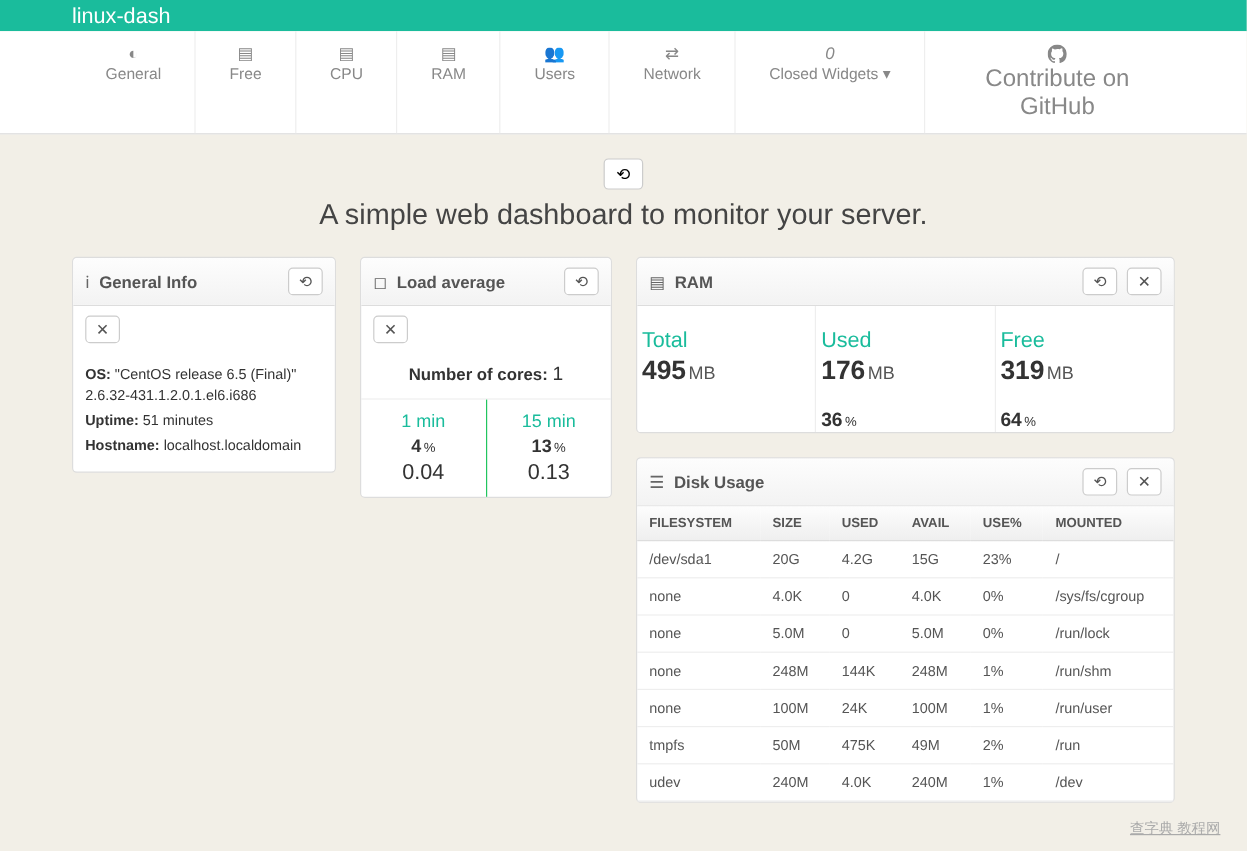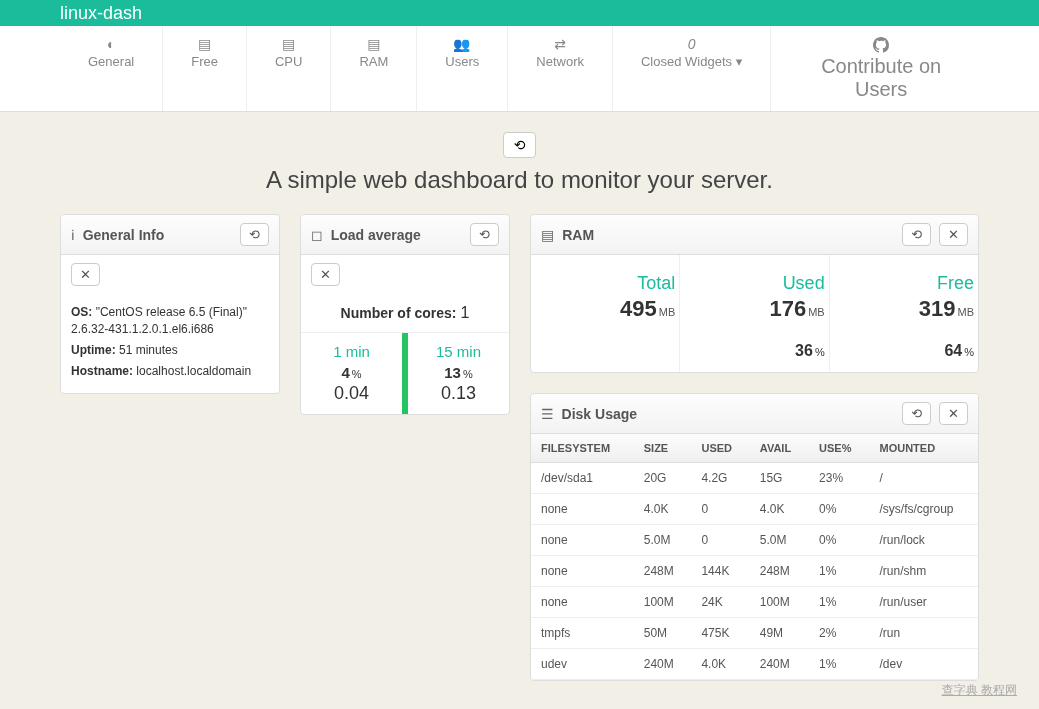--- a/index.html
+++ b/index.html
@@ -23,32 +23,32 @@
 .panel-hd .title { font-weight: 700; font-size: 14px; color: #555; flex: 1; }
 .panel-hd .hd-icon { color: #666; font-size: 14px; }
 .btn { background:#fff; border:1px solid #ccc; border-radius:4px; padding:3px 8px; cursor:pointer; font-size:13px; color:#555; }
 .panel-body { padding: 10px; font-size: 13px; }
 .close-row { padding: 8px 10px; }
 .kv b { font-weight:700; }
 .kv { margin-bottom:4px; line-height:1.4; font-size:12px;}
 .cores { text-align:center; font-weight:700; padding:10px; border-bottom:1px solid #eee; }
 .cores .num { font-weight:400; font-size:16px; margin-left:4px; }
 .load-row { display:flex; }
-.load-cell { flex:1; text-align:center; padding:10px 4px; border-right:6px solid #22c55e; }
+.load-cell { flex:1; text-align:center; padding:10px 4px; border-right:1px solid #22c55e; }
 .load-cell:last-child { border-right:none; }
 .load-cell .lbl { color:#1abc9c; font-size:15px; margin-bottom:4px; }
 .load-cell .pct { font-size:15px; font-weight:700; }
 .load-cell .pct small { font-size:11px; font-weight:400; margin-left:2px; }
 .load-cell .raw { font-size:18px; margin-top:2px; }
 .ram-row { display:flex; border-top:0; }
-.ram-cell { flex:1; text-align:right; padding:18px 4px 12px; border-right:1px solid #eee; }
+.ram-cell { flex:1; text-align:left; padding:18px 4px 0; border-right:1px solid #eee; }
 .ram-cell:last-child { border-right:none; }
 .ram-title { color:#1abc9c; font-size:18px; margin-bottom:2px; }
 .ram-val { font-size:22px; font-weight:700; }
-.ram-val small { font-size:11px; font-weight:400; margin-left:2px; color:#555;}
+.ram-val small { font-size:15px; font-weight:400; margin-left:2px; color:#555;}
 .ram-pct { font-size:16px; font-weight:700; margin-top:20px; }
 .ram-pct small{font-size:11px;font-weight:400;margin-left:2px;}
 table { width:100%; border-collapse: collapse; font-size:12px; }
 th { background: linear-gradient(#fdfdfd,#efefef); text-align:left; padding:8px 10px; font-weight:700; color:#555; border-bottom:1px solid #ddd; font-size:11px; }
 td { padding:8px 10px; border-bottom:1px solid #eee; color:#555; }
 .watermark { position: fixed; right: 22px; bottom: 10px; font-size: 12px; color: #aaa; text-decoration: underline; }
 svg{display:inline-block;vertical-align:middle;}
 </style>
 </head>
 <body>
@@ -60,21 +60,21 @@
 <div class="navbar">
   <div class="nav-item"><span class="nav-icon">◐</span><span>General</span></div>
   <div class="nav-item"><span class="nav-icon">▤</span><span>Free</span></div>
   <div class="nav-item"><span class="nav-icon">▤</span><span>CPU</span></div>
   <div class="nav-item"><span class="nav-icon">▤</span><span>RAM</span></div>
   <div class="nav-item"><span class="nav-icon">👥</span><span>Users</span></div>
   <div class="nav-item"><span class="nav-icon">⇄</span><span>Network</span></div>
   <div class="nav-item"><span class="nav-icon"><i>0</i></span><span>Closed Widgets</span> <span>▾</span></div>
   <div class="nav-contrib"><span class="nav-icon"><svg width="16" height="16" viewBox="0 0 16 16" fill="#888">
           <path d="M8 0C3.58 0 0 3.58 0 8c0 3.54 2.29 6.53 5.47 7.59.4.07.55-.17.55-.38v-1.33c-2.23.48-2.7-1.07-2.7-1.07-.36-.92-.89-1.17-.89-1.17-.73-.5.06-.49.06-.49.81.06 1.23.83 1.23.83.72 1.23 1.88.87 2.34.67.07-.52.28-.87.51-1.07-1.78-.2-3.64-.89-3.64-3.95 0-.87.31-1.59.82-2.15-.08-.2-.36-1.02.08-2.12 0 0 .67-.21 2.2.82A7.6 7.6 0 018 3.87c.68 0 1.36.09 2 .27 1.53-1.04 2.2-.82 2.2-.82.44 1.1.16 1.92.08 2.12.51.56.82 1.27.82 2.15 0 3.07-1.87 3.75-3.65 3.95.29.25.54.73.54 1.48v2.19c0 .21.15.46.55.38A8.01 8.01 0 0016 8c0-4.42-3.58-8-8-8z"></path>
-        </svg></span><span>Contribute on Users</span></div>
+        </svg></span><span>Contribute on GitHub</span></div>
 </div>
 
 <div class="hero">
   <button class="hero-btn"><span>⟲</span></button>
   <h2>A simple web dashboard to monitor your server.</h2>
 </div>
 
 <div class="grid">
   <div class="col-left">
     <div class="panel">

